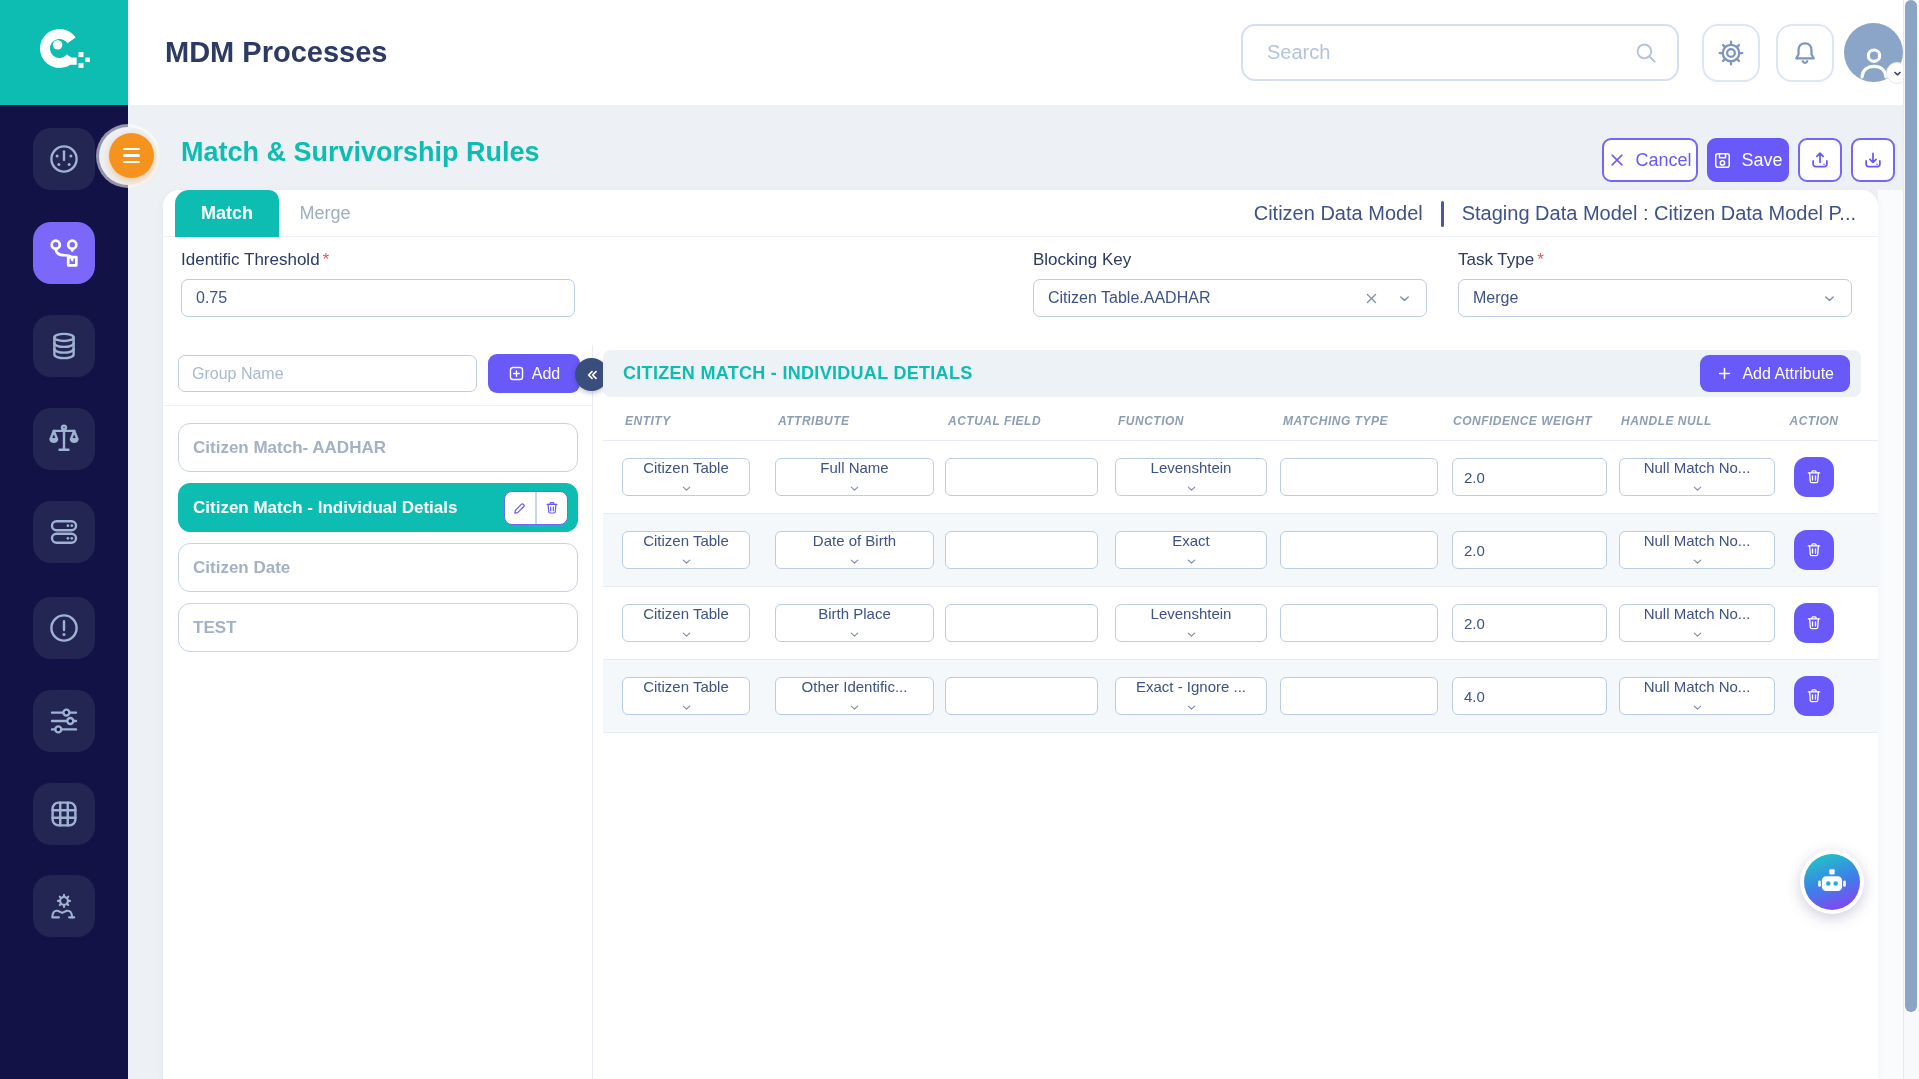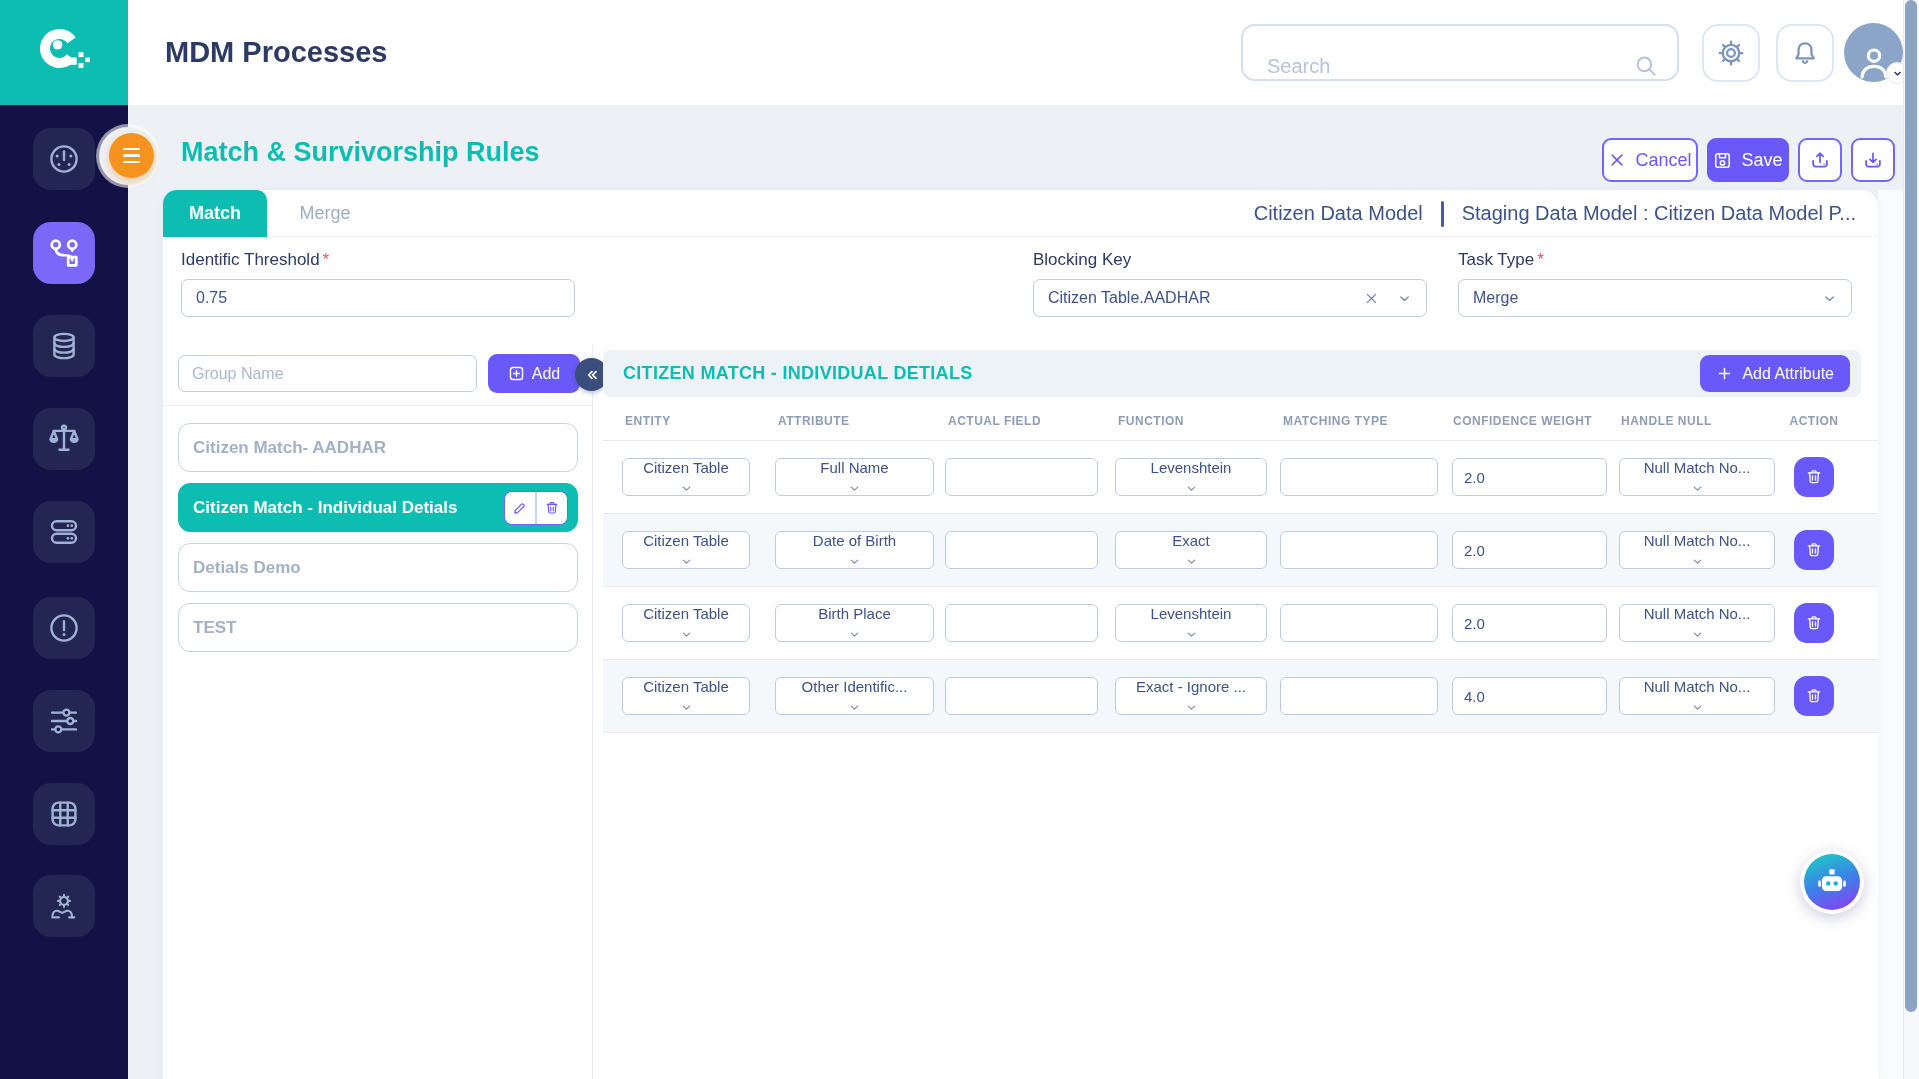--- a/index.html
+++ b/index.html
@@ -7,21 +7,21 @@
   #app{position:relative;width:1919px;height:1079px;overflow:hidden;
        font-family:"Liberation Sans",sans-serif;background:#EDF1F6;}
 
   
   .top-header{position:absolute;left:0;top:0;width:1919px;height:105px;background:#fff;}
   .logo-block{position:absolute;left:0;top:0;width:128px;height:105px;background:#0EBDB2;
               display:flex;align-items:center;justify-content:center;}
   .app-title{position:absolute;left:165px;top:0;height:105px;line-height:105px;
              font-size:29px;font-weight:bold;color:#2C3A64;}
   .search-box{position:absolute;left:1241px;top:24px;width:438px;height:57px;background:#fff;
-              border:2px solid #D4DFEF;border-radius:14px;display:flex;align-items:flex-end;padding:0 18px 0 22px;}
+              border:2px solid #D4DFEF;border-radius:14px;display:flex;align-items:center;padding:0 18px 0 22px;}
   .search-box input{border:0;outline:0;flex:1;font-size:20px;color:#3D5287;background:transparent;}
   .search-box input::placeholder{color:#B5C3DA;}
   .hdr-btn{position:absolute;top:24px;width:58px;height:58px;border:2px solid #DDE6F2;border-radius:16px;
            background:#fff;display:flex;align-items:center;justify-content:center;color:#7D95BD;}
   .avatar-wrap{position:absolute;left:1844px;top:23px;width:59px;height:59px;}
   .avatar{width:59px;height:59px;border-radius:50%;background:#8AA5C7;display:flex;
           align-items:flex-end;justify-content:center;overflow:hidden;color:#fff;}
   .avatar-badge{position:absolute;right:-5px;bottom:-2px;width:22px;height:22px;border-radius:50%;
                 background:#fff;border:1px solid #E3EAF4;display:flex;align-items:center;justify-content:center;color:#2C3A64;}
 
@@ -46,21 +46,21 @@
   .btn-cancel{width:96px;border:2px solid #7467F8;color:#6859F8;}
   .btn-save{width:82px;background:#6859F8;color:#fff;border:2px solid #6859F8;}
   .btn-sq{width:44px;border:2px solid #7467F8;color:#6859F8;}
 
   
   .card{position:absolute;left:163px;top:190px;width:1715px;height:889px;background:#fff;
         border-radius:16px 16px 0 0;box-shadow:0 2px 10px rgba(40,60,100,.05);}
   .right-strip{position:absolute;left:1878px;top:190px;width:26px;height:889px;background:#FAFBFD;}
 
   .tab-bar{position:absolute;left:0;top:0;width:1715px;height:47px;border-bottom:1px solid #EEF2F6;}
-  .tab-match{position:absolute;left:0;top:0;width:104px;height:47px;background:#0EBDB2;
+  .tab-match{position:absolute;left:12px;top:0;width:104px;height:47px;background:#0EBDB2;
              border-radius:14px 10px 0 0;color:#fff;font-weight:bold;font-size:18px;
              display:flex;align-items:center;justify-content:center;cursor:pointer;}
   .tab-merge{position:absolute;left:104px;top:0;width:116px;height:47px;color:#9FAEC2;font-size:18px;
              display:flex;align-items:center;justify-content:center;cursor:pointer;}
   .models{position:absolute;right:22px;top:0;height:47px;display:flex;align-items:center;gap:18px;
           font-size:20px;color:#3D5287;}
   .model-divider{width:3px;height:26px;background:#4D55A8;border-radius:2px;}
 
   
   .f-col{position:absolute;width:394px;}
@@ -93,21 +93,21 @@
   .group-item.selected .tools{display:flex;}
   .tools .tool{width:30px;height:100%;display:flex;align-items:center;justify-content:center;color:#6859F8;cursor:pointer;}
   .tools .tool-sep{width:1.5px;height:100%;background:#C9D4F2;}
 
   
   .attr-band{position:absolute;left:440px;top:160px;width:1258px;height:47px;background:#EDF2F7;border-radius:8px;}
   .attr-title{position:absolute;left:20px;top:0;height:47px;display:flex;align-items:center;
               color:#0EBDB2;font-weight:bold;font-size:18px;letter-spacing:.3px;}
   .btn-add-attr{position:absolute;right:11px;top:5px;height:37px;padding:0 16px;background:#6859F8;border-radius:9px;
               color:#fff;font-size:16px;display:flex;align-items:center;gap:9px;cursor:pointer;}
-  .col-headers{position:absolute;left:440px;top:224px;width:1275px;height:22px;}
+  .col-headers{position:absolute;left:440px;top:224px;width:1275px;height:22px;font-style:italic;}
   .col-h{position:absolute;font-size:12px;color:#8D9DB5;letter-spacing:.5px;font-weight:bold;}
   .rows{position:absolute;left:440px;top:250px;width:1275px;border-top:1px solid #E7ECF2;}
   .attr-row{position:relative;height:73px;border-bottom:1px solid #E7ECF2;background:#fff;}
   .attr-row:nth-child(even){background:#F4F8FB;}
   .cell{position:absolute;top:17px;height:38px;border:1.5px solid #BCCCE2;border-radius:6px;background:#fff;
         display:flex;align-items:center;padding:0 9px;font-size:15px;color:#3D5287;}
   .cell.sel{justify-content:space-between;cursor:pointer;gap:4px;flex-direction:column;}
   .cell.sel .sel-text{white-space:nowrap;overflow:hidden;}
   .cell input{border:0;outline:0;width:100%;font-size:15px;color:#3D5287;background:transparent;
         font-family:"Liberation Sans",sans-serif;}
@@ -442,21 +442,21 @@
                   <path d="M4.5 6.5h15 M9.3 6.5V5a1.2 1.2 0 0 1 1.2-1.2h3A1.2 1.2 0 0 1 14.7 5v1.5"></path>
                   <path d="M6.2 6.5l.8 11.2a2 2 0 0 0 2 1.8h6a2 2 0 0 0 2-1.8l.8-11.2"></path>
                   <path d="M10 10.5v5.5 M14 10.5v5.5"></path>
                 </svg>
               </span>
             </span>
           </span>
         </div>
 
         <div class="group-item">
-          <span>Detials Demo</span>
+          <span>Citizen Date</span>
 
         </div>
 
         <div class="group-item">
           <span>TEST</span>
 
         </div>
       </div>
 
     <div class="attr-band">

